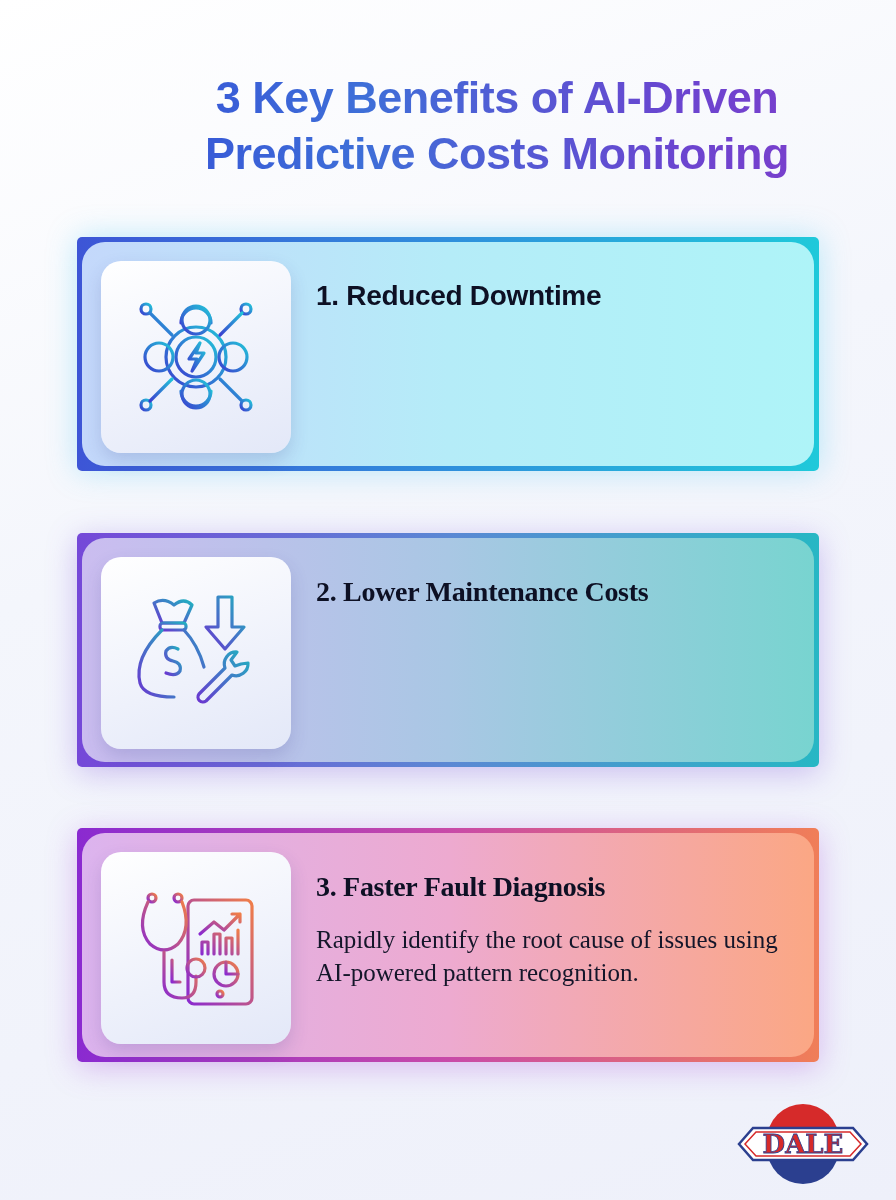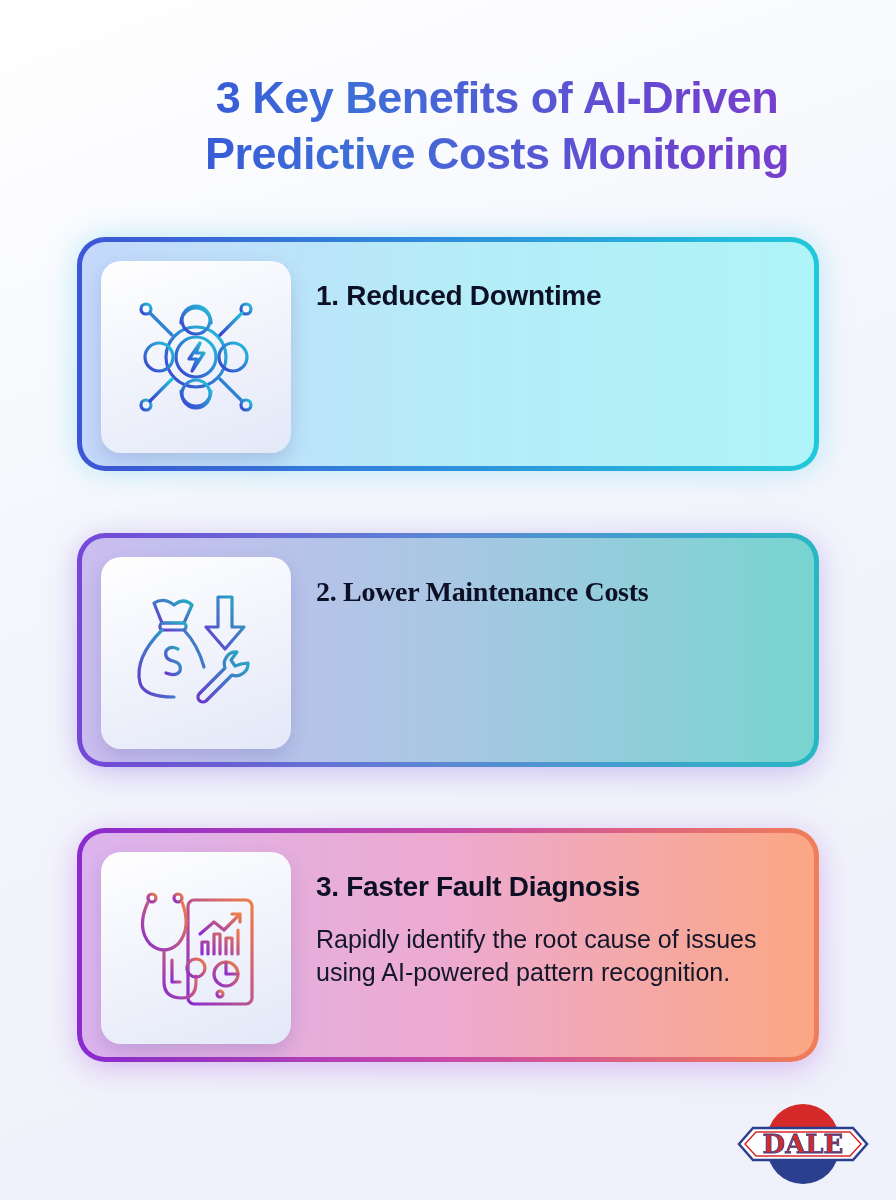--- a/index.html
+++ b/index.html
@@ -10,34 +10,34 @@
   }
   .title {
     position: absolute; left: 10px; top: 70px; width: 896px;
     text-align: center; font-weight: bold; font-size: 45px; line-height: 56px;
     letter-spacing: -0.5px;
     background: linear-gradient(90deg, #3347d6 0%, #3e6fd8 35%, #6a45d0 70%, #8a38c8 100%);
     -webkit-background-clip: text; background-clip: text; color: transparent; margin-left: 39px;
   }
   .card {
     position: absolute; left: 77px; width: 742px; height: 234px;
-    border-radius: 28px; box-sizing: border-box; padding: 5px;
+    border-radius: 5px; box-sizing: border-box; padding: 5px;
   }
   .card-inner {
     width: 100%; height: 100%; border-radius: 23px; position: relative; box-sizing: border-box;
   }
   .card1 { top: 237px; background: linear-gradient(90deg, #3d55d6 0%, #2f8fdc 50%, #1fc9da 100%);
     box-shadow: 0 0 30px rgba(70,200,240,0.35); }
   .card1 .card-inner { background: linear-gradient(90deg, #c4d8fb 0%, #b5ecf8 50%, #aef4f8 100%); }
   .card2 { top: 533px; background: linear-gradient(90deg, #7548d8 0%, #5b88d4 50%, #27b7c4 100%);
     box-shadow: 0 6px 30px rgba(130,90,220,0.35); font-family: Liberation Serif, serif; }
   .card2 .card-inner { background: linear-gradient(90deg, #cbbdf0 0%, #a9c7e4 50%, #78d4d0 100%); }
   .card3 { top: 828px; background: linear-gradient(90deg, #8a2ad0 0%, #c84aa8 50%, #f07e58 100%);
     box-shadow: 0 6px 30px rgba(170,80,220,0.35); }
-  .card3 .card-inner { background: linear-gradient(90deg, #dcb4ee 0%, #edaad0 50%, #fba784 100%); }
+  .card3 .card-inner { background: linear-gradient(90deg, #dcb4ee 0%, #edaad0 50%, #fba784 100%); font-family: Liberation Serif, serif; }
 
   .icon-box {
     position: absolute; left: 19px; top: 19px; width: 190px; height: 192px;
     border-radius: 20px; background: linear-gradient(160deg, #ffffff 0%, #eef1fb 60%, #e3e8f8 100%);
     box-shadow: 0 8px 18px rgba(60,60,140,0.18);
     display: flex; align-items: center; justify-content: center;
   }
   .icon-box svg { width: 140px; height: 140px; }
   .card-title {
     position: absolute; left: 234px; top: 38px; font-weight: bold; font-size: 28px;

